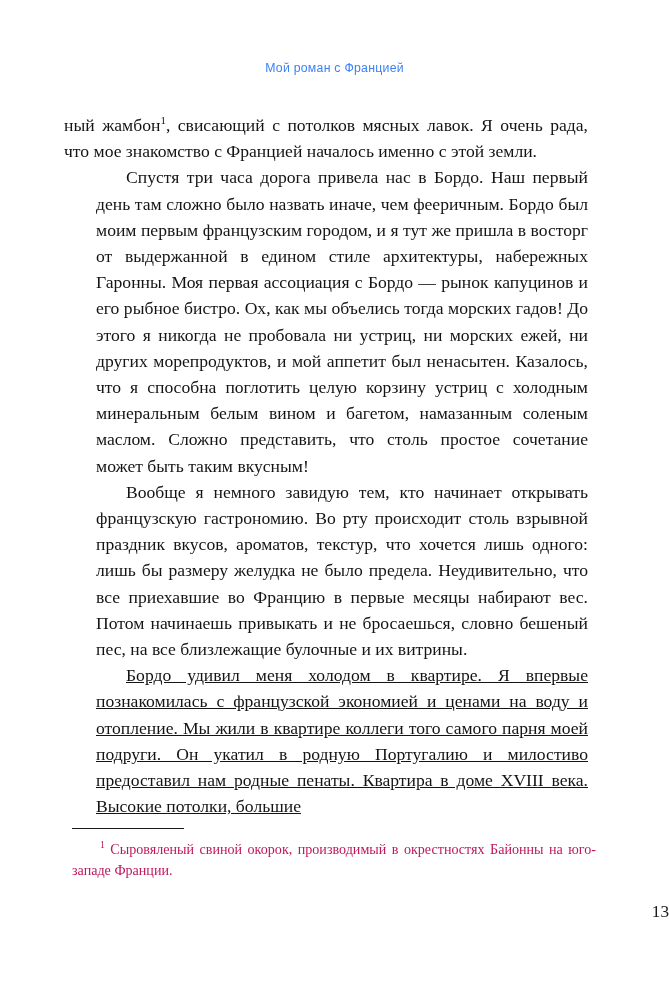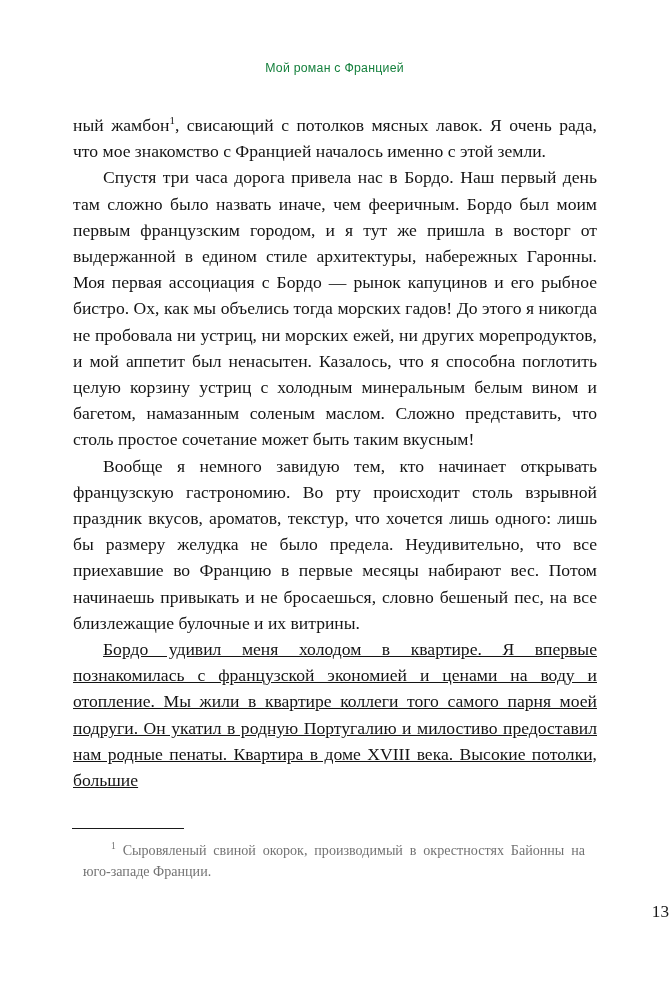--- a/index.html
+++ b/index.html
@@ -25,43 +25,44 @@
   
   .running-header {
     position: absolute;
     top: 62px;
     left: 0;
     width: 669px;
     text-align: center;
     font-family: "Liberation Sans", "DejaVu Sans", sans-serif;
     font-size: 12.3px;
     letter-spacing: 0.25px;
-    color: #15803d;
+    color: #3b82f6;
     line-height: 1;
   }
 
   
   .text-column {
     position: absolute;
     top: 112px;
-    left: 73px;
+    left: 64px;
     width: 524px;
   }
 
   .para {
     margin: 0;
     font-size: 17.6px;
     line-height: 26.2px;
     text-align: justify;
     text-justify: inter-word;
     color: #141414;
     hyphens: manual;
   }
   .para + .para {
     margin-top: 0;
+    margin-left: 32px;
   }
   .para.indented {
     text-indent: 30px;
   }
   .para:last-child {
     text-align: justify;
     text-decoration: underline;
   }
 
   sup.fn-ref {
@@ -77,27 +78,27 @@
     top: 828px;
     width: 524px;
   }
   .footnote-rule {
     width: 112px;
     height: 0;
     border-top: 1.4px solid #1a1a1a;
     margin: 0 0 10px 0;
   }
   .footnote-text {
-    margin: 11px;
+    margin: 0;
     font-size: 14.1px;
     line-height: 20.5px;
     text-align: justify;
     text-justify: inter-word;
     text-indent: 28px;
-    color: #737373;
+    color: #be185d;
   }
   .footnote-text sup {
     font-size: 0.68em;
     vertical-align: super;
     line-height: 0;
   }
 
   
   .folio {
     position: absolute;

